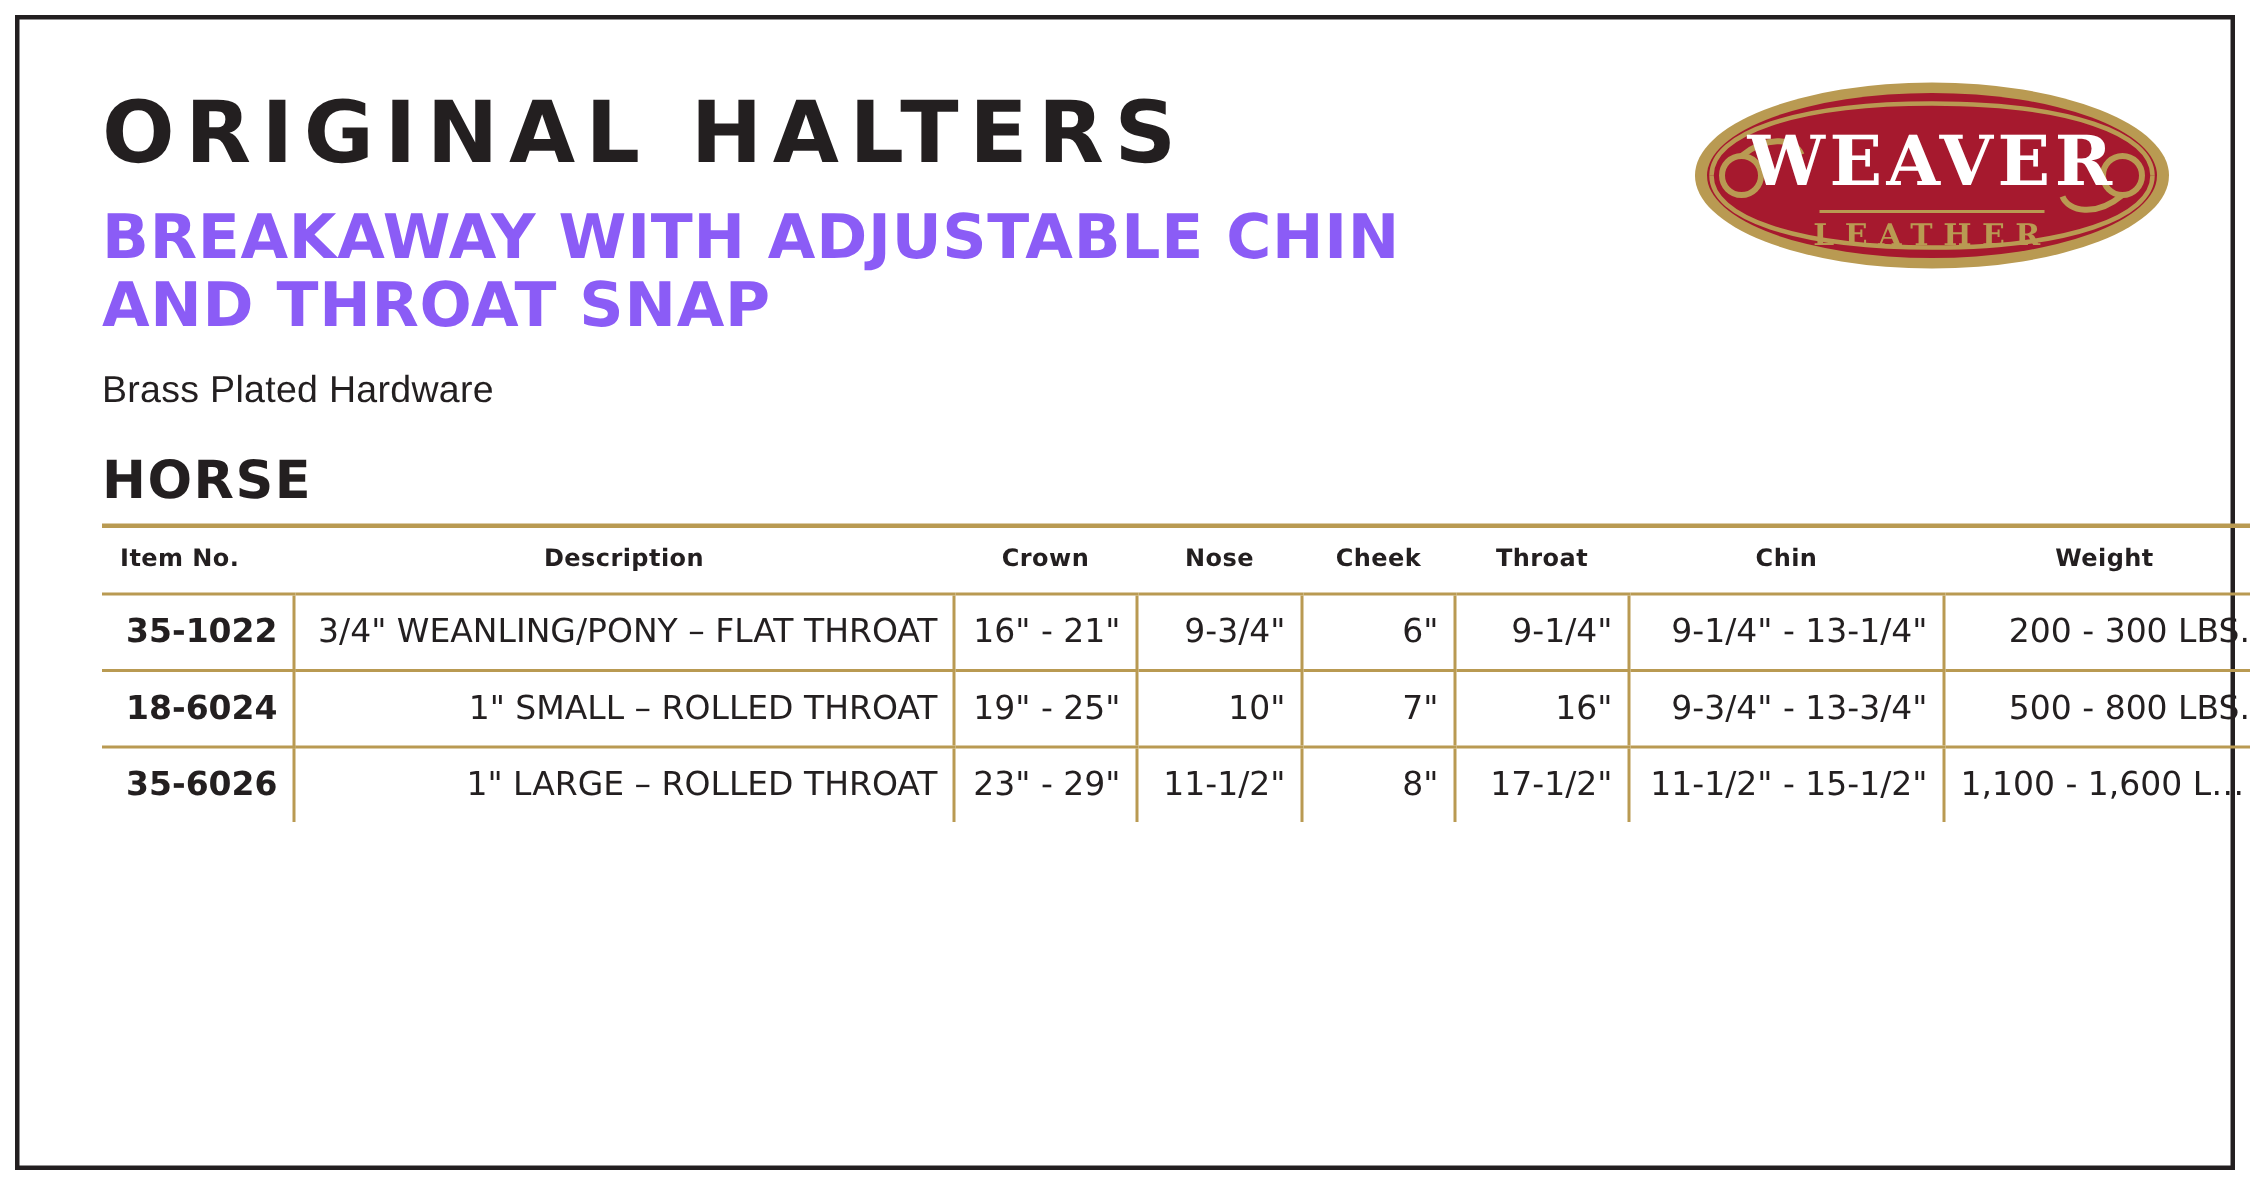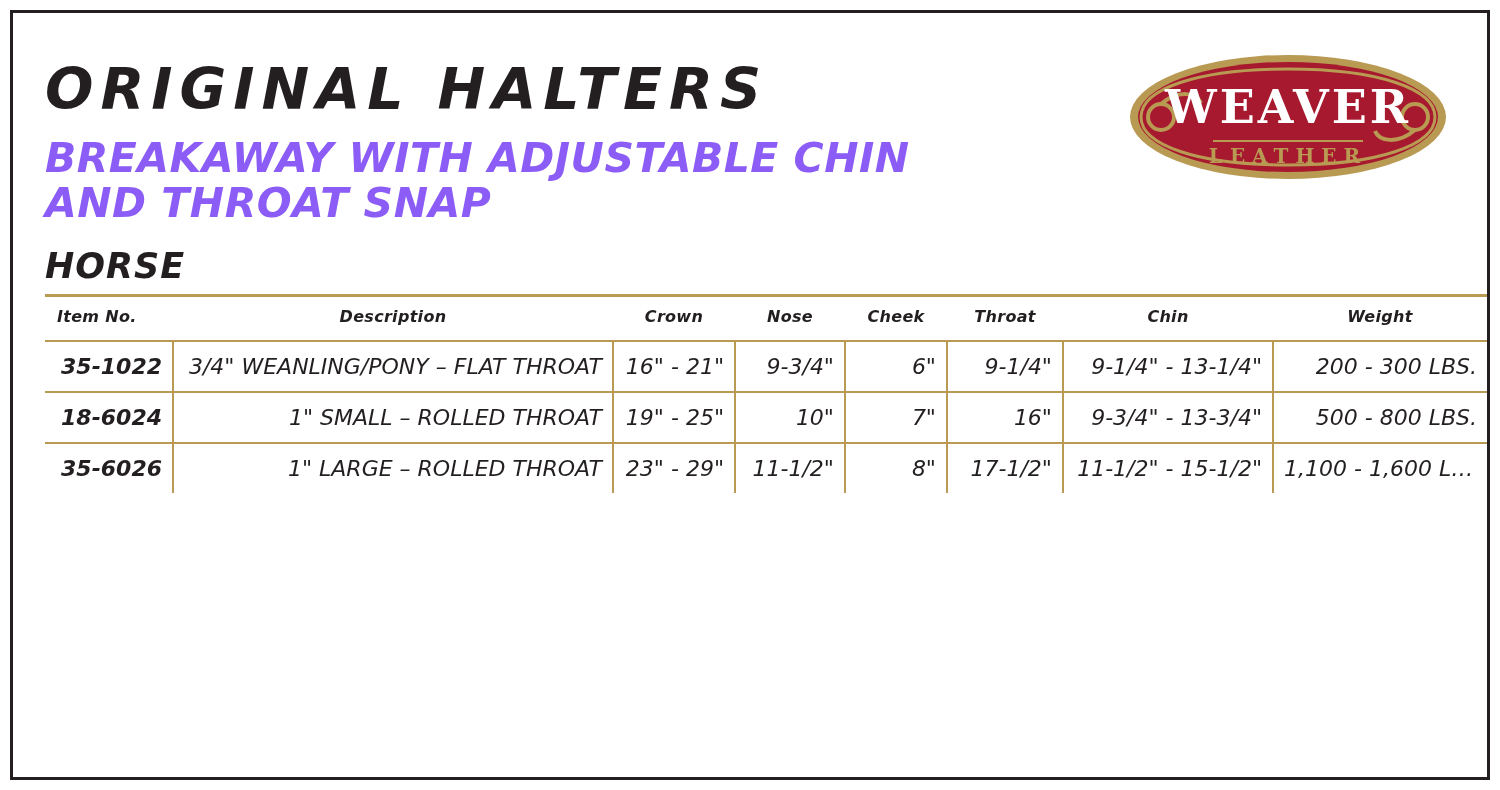--- a/index.html
+++ b/index.html
@@ -25,24 +25,23 @@
     left: 10px;
     top: 10px;
     width: 1480px;
     height: 770px;
     box-sizing: border-box;
     border: 3px solid #231f20;
     background: #ffffff;
   }
   .inner {
     position: absolute;
-    left: 32px;
+    left: 55px;
     top: 48px;
     width: 1412px;
-    font-style: italic;
   }
 
   
   .title {
     font-family: "DejaVu Sans", sans-serif;
     font-weight: bold;
     font-size: 57px;
     letter-spacing: 7px;
     color: #231f20;
     line-height: 1;
@@ -159,20 +158,21 @@
 
     <div class="inner">
 
       <h1 class="title">ORIGINAL HALTERS</h1>
 
       <h2 class="subtitle">
         <span>BREAKAWAY WITH ADJUSTABLE CHIN</span>
         <span>AND THROAT SNAP</span>
       </h2>
 
+      <div class="hardware">Brass Plated Hardware</div>
 
       <div class="section-head">HORSE</div>
 
       <div class="tbl-wrap">
         <table class="spec">
           <colgroup>
             <col style="width:128px">
             <col style="width:440px">
             <col style="width:122px">
             <col style="width:110px">

